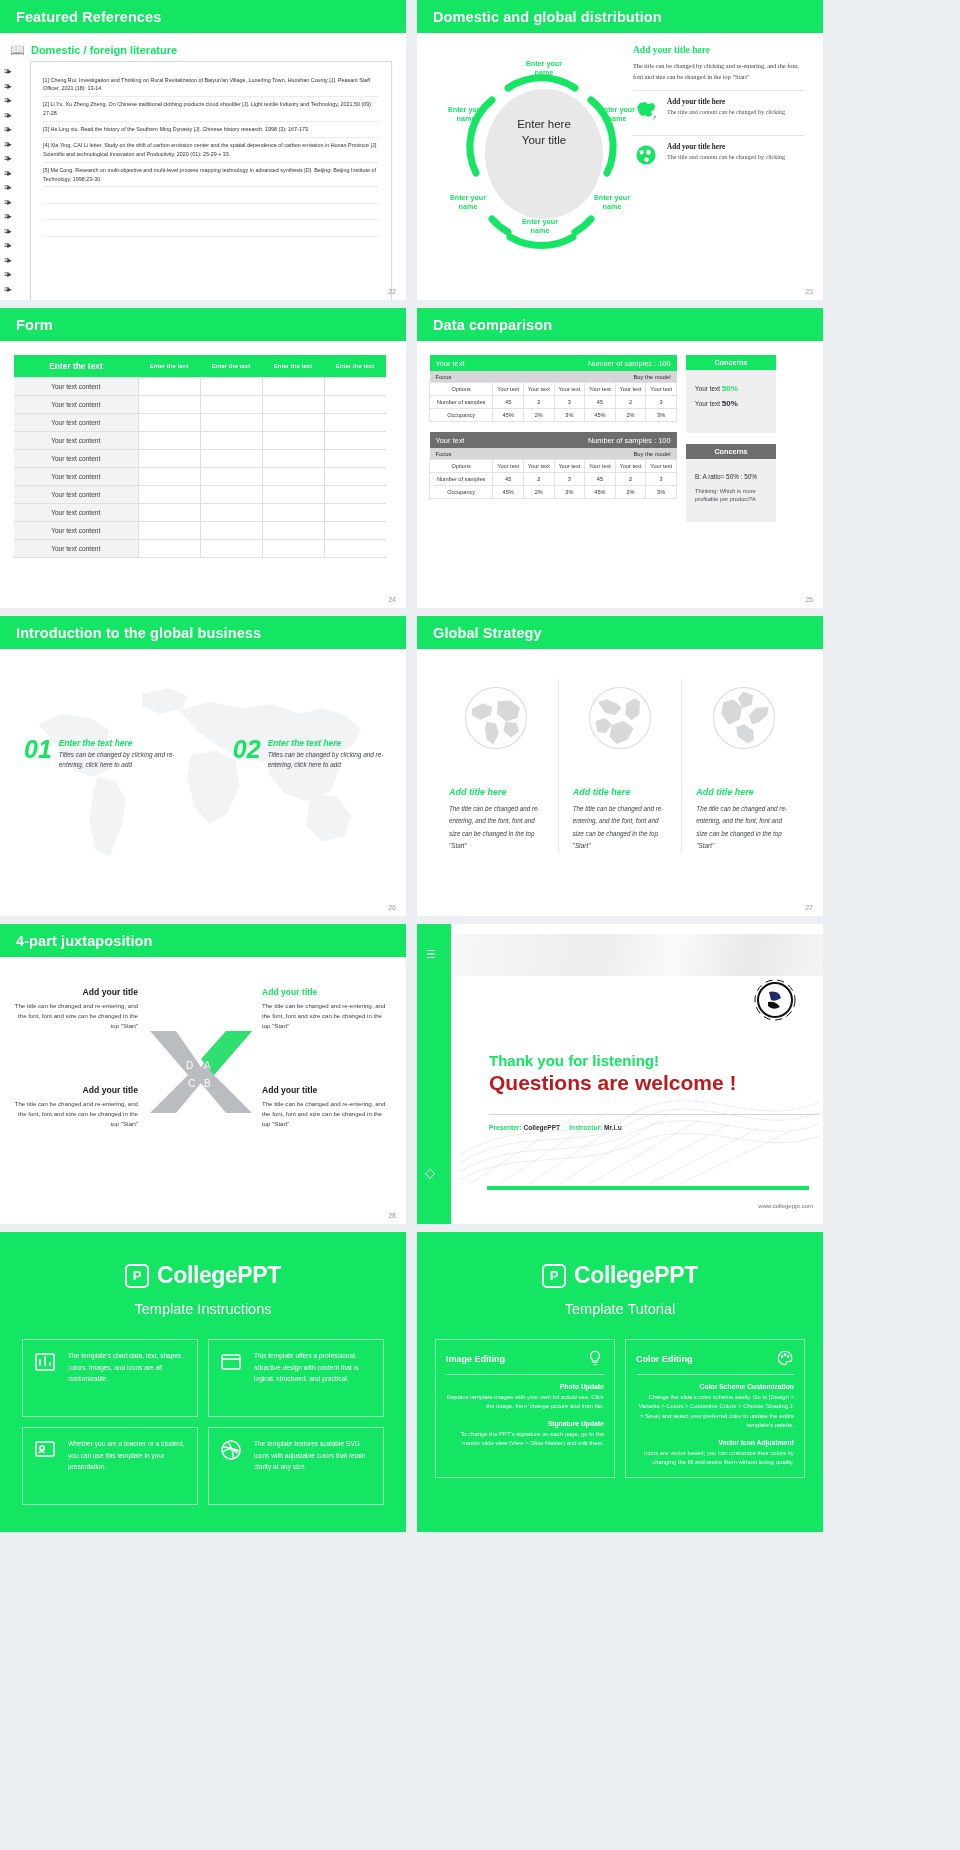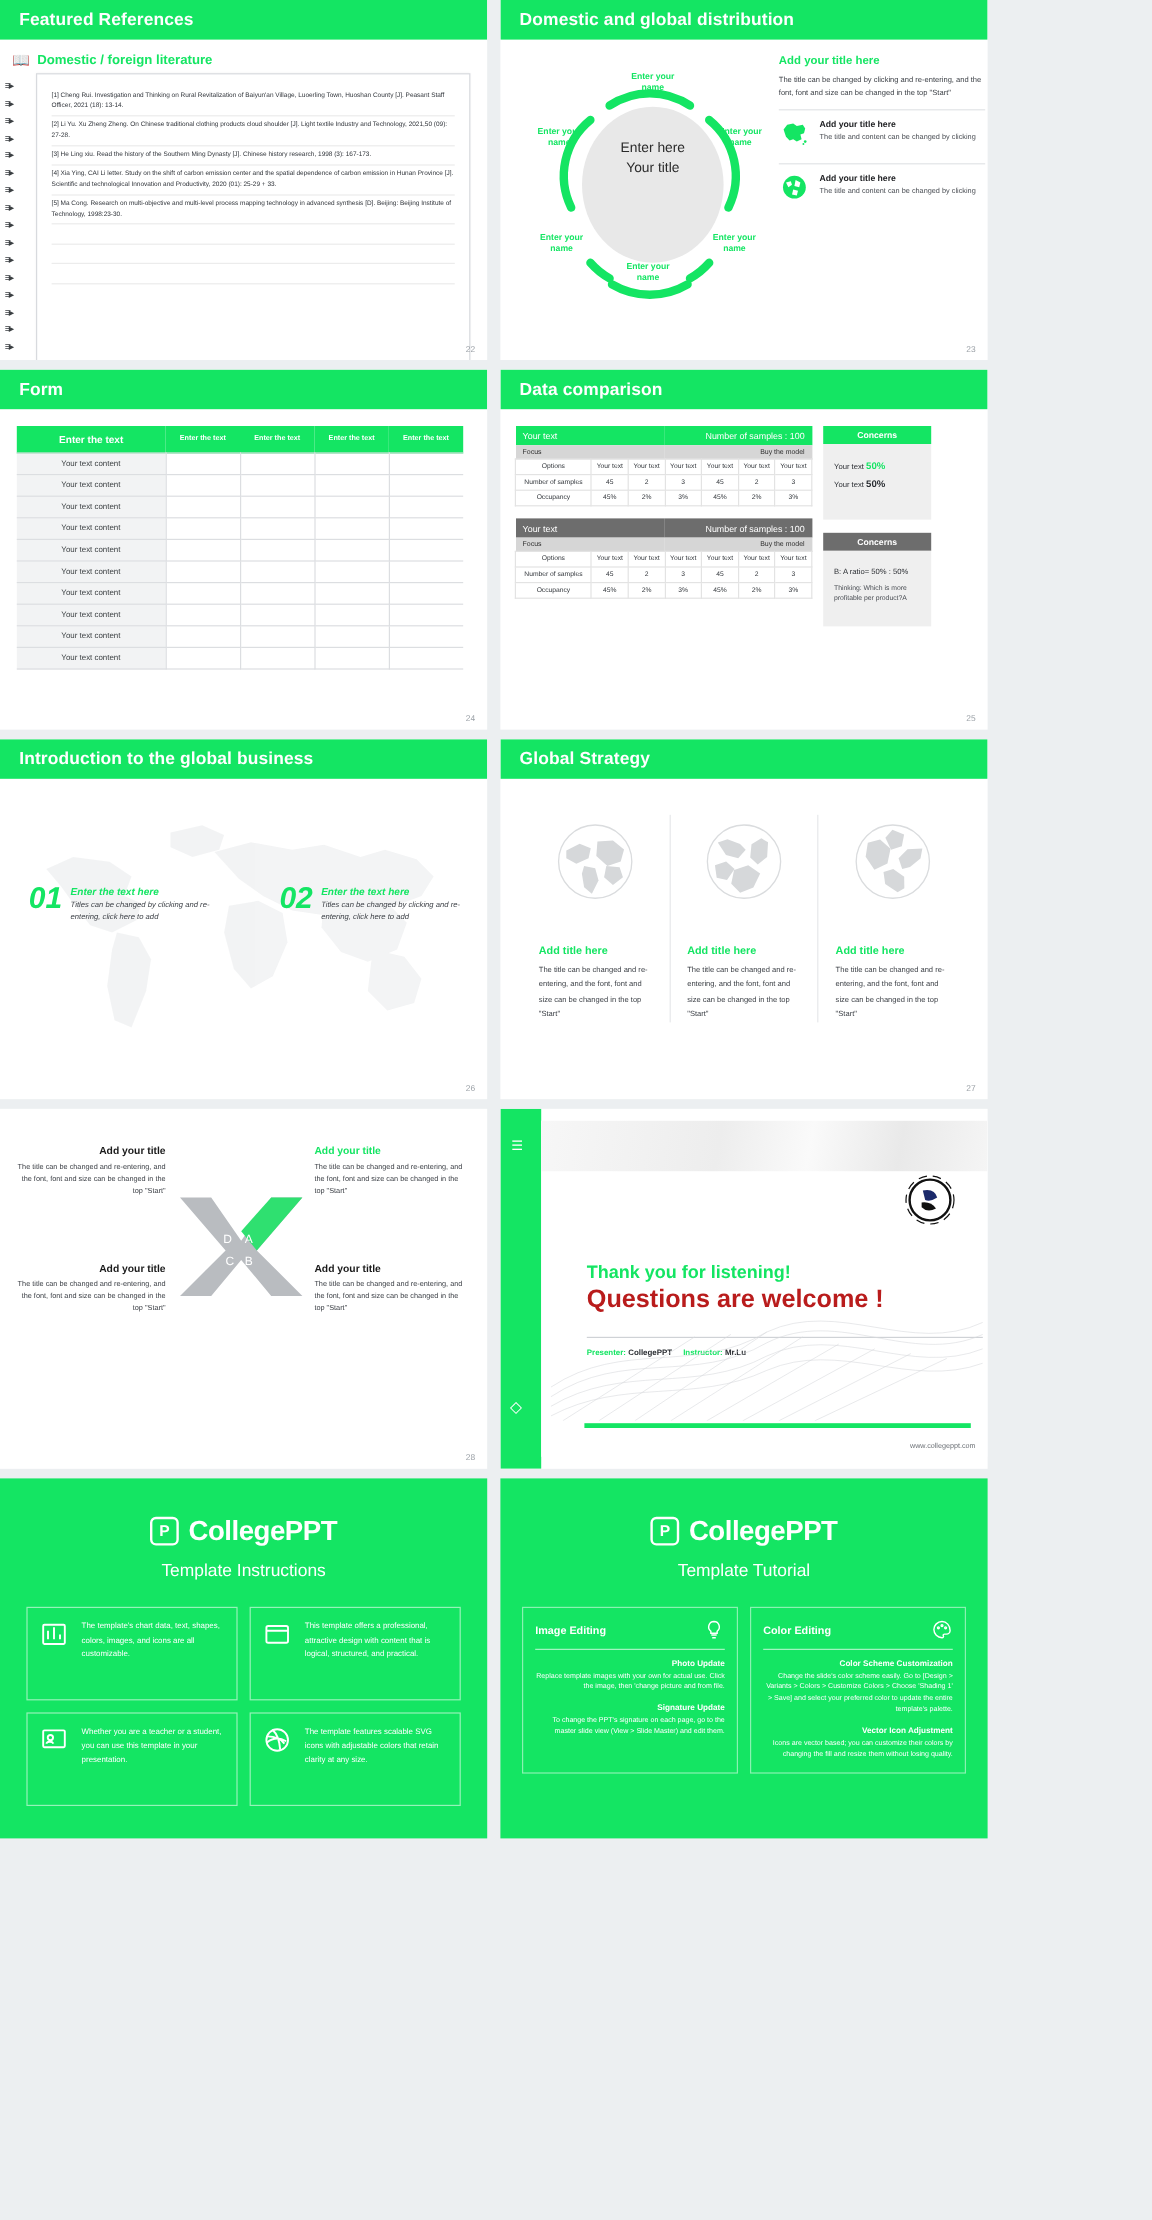--- a/index.html
+++ b/index.html
@@ -55,21 +55,21 @@
 
   
   .s23 { height:300px; }
   .circle-area { position:relative; width:205px; height:215px; margin:8px 0 0 8px; display:inline-block;}
   .cblob { position:absolute; left:46px; top:42px; width:118px; height:130px;
     background:#e8e8e8; border-radius:50%; }
   .cblob-txt { position:absolute; left:46px; top:70px; width:118px; text-align:center;
     font-size:11.5px; color:#2b2b2b; line-height:1.35; }
   .cnode { position:absolute; width:46px; text-align:center; color:#14e563;
     font-weight:bold; font-size:7.2px; line-height:1.25;}
-  .side23 { position:absolute; left:232px; top:12px; width:172px; }
+  .side23 { position:absolute; left:216px; top:12px; width:172px;font-family:Liberation Serif, serif; }
   .side23 h3 { color:#14e563; font-size:9.5px; margin-bottom:5px;}
   .side23 p.lead { font-size:6.3px; color:#3b3f45; line-height:1.75; }
   .mini { display:flex; gap:8px; padding:7px 0 5px 0; border-top:1px solid #e2e4e7; margin-top:8px;}
   .mini .ico { width:26px; height:24px; flex:0 0 26px; color:#14e563; }
   .mini h4 { font-size:7.2px; color:#202124; margin-bottom:2px;}
   .mini p { font-size:6.1px; color:#4a4e54; line-height:1.5;}
 
   
   .s24 { height:300px; }
   table.form { border-collapse:collapse; width:372px; margin:14px 0 0 14px; table-layout:fixed;}
@@ -106,21 +106,21 @@
   .mapbg { position:absolute; inset:33px 0 0 0; opacity:.45; }
   .numrow { position:absolute; left:24px; top:122px; display:flex; gap:44px;font-style:italic;}
   .numitem { display:flex; gap:7px; }
   .numitem .n { font-size:25px; font-weight:bold; color:#14e563; line-height:.9;}
   .numitem h4 { font-size:8.4px; color:#14e563; margin-bottom:2px;}
   .numitem p { font-size:6.4px; color:#3b3f45; line-height:1.6; width:130px;}
 
   
   .s27 { height:300px; }
   .glrow { display:flex; padding:30px 18px 0 18px; gap:0; }
-  .glcol { flex:1; padding:0 14px; }
+  .glcol { flex:1; padding:0 14px;font-style:italic; }
   .glcol + .glcol { border-left:1px solid #e6e8ea; }
   .glcol .gwrap { height:78px; display:flex; align-items:center; justify-content:center;}
   .glcol h4 { color:#14e563; font-size:9px; margin:30px 0 6px 0;}
   .glcol p { font-size:6.3px; color:#3b3f45; line-height:1.95;}
 
   
   .s28 { height:300px; }
   .quad { position:relative; height:250px; padding:18px 16px 0 16px;}
   .q { position:absolute; width:124px; }
   .q h4 { font-size:8.6px; margin-bottom:4px; }
@@ -559,20 +559,23 @@
             </svg>
           </div>
           <h4>Add title here</h4>
           <p>The title can be changed and re-entering, and the font, font and size can be changed in the top "Start"</p>
         </div>
       </div>
     <div class="slide-num">27</div>
   </div>
 
   <div class="slide s28">
+    <div class="hdr">
+      <h2>4-part juxtaposition</h2>
+    </div>
     <div class="quad">
       <div class="xmark">
         <svg viewBox="0 0 110 92" width="110" height="92">
           <path d="M4 6 L30 6 L55 42 L80 6 L106 6 L68 50 L106 88 L80 88 L55 58 L30 88 L4 88 L42 50 Z" fill="#b9bcc0"></path>
           <path d="M80 6 L106 6 L68 50 L55 34 Z" fill="#2fe070"></path>
           <text x="40" y="44" font-size="10" fill="#fff" font-family="Liberation Sans">D</text>
           <text x="58" y="44" font-size="10" fill="#fff" font-family="Liberation Sans">A</text>
           <text x="42" y="62" font-size="10" fill="#fff" font-family="Liberation Sans">C</text>
           <text x="58" y="62" font-size="10" fill="#fff" font-family="Liberation Sans">B</text>
         </svg>

